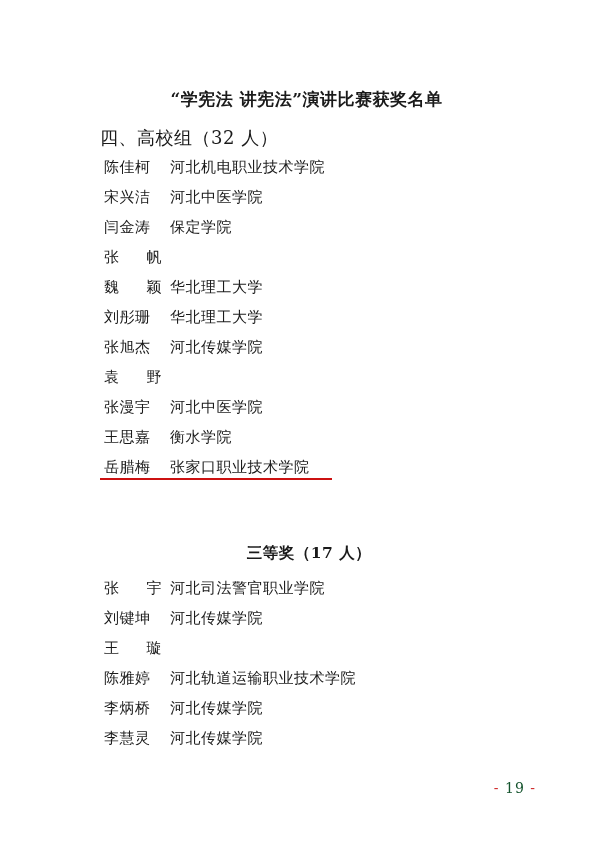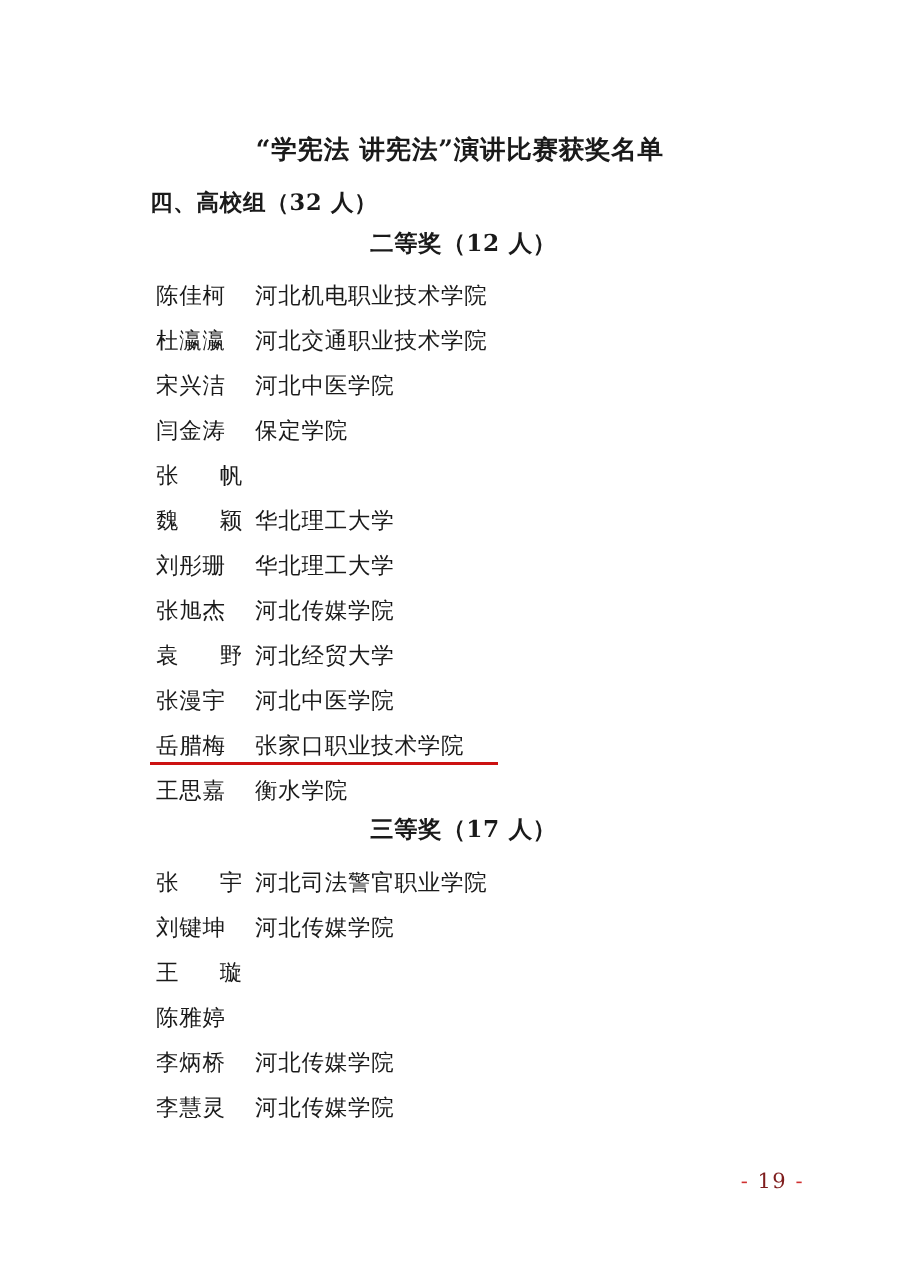--- a/index.html
+++ b/index.html
@@ -28,22 +28,22 @@
     text-align: center;
     font-size: 17px;
     font-weight: 700;
     letter-spacing: 0.5px;
     padding-left: 13px;
   }
   .section-heading {
     position: absolute;
     top: 126px;
     left: 100px;
-    font-size: 15px;
-    font-weight: 700;
+    font-size: 18px;
+    font-weight: 400;
     letter-spacing: 0.5px;
   }
   .award-group {
     position: absolute;
     left: 0;
     right: 0;
   }
   .award-title {
     text-align: center;
     font-size: 15.5px;
@@ -87,44 +87,39 @@
   }
   .page-number {
     position: absolute;
     bottom: 52px;
     right: 64px;
     font-size: 14px;
     letter-spacing: 1px;
     color: #d03030;
   }
   .page-number .num {
-    color: #7f1d1d;
+    color: #14532d;
   }
 </style>
 </head>
 <body>
 
 <div class="page">
 
   <div class="doc-title">“学宪法 讲宪法”演讲比赛获奖名单</div>
 
   <div class="section-heading">四、高校组（32 人）</div>
 
   <div class="award-group" id="group-0" style="top:152px;">
-    <div class="award-title">二等奖（12 人）</div>
     <div id="entries-0">
         <div class="entry">
           <span class="name">陈佳柯</span>
           <span class="school">河北机电职业技术学院</span>
         </div>
         <div class="entry">
-          <span class="name">杜瀛瀛</span>
-          <span class="school">河北交通职业技术学院</span>
-        </div>
-        <div class="entry">
           <span class="name">宋兴洁</span>
           <span class="school">河北中医学院</span>
         </div>
         <div class="entry">
           <span class="name">闫金涛</span>
           <span class="school">保定学院</span>
         </div>
         <div class="entry">
           <span class="name spaced">
             <span>张</span>
@@ -144,35 +139,34 @@
         </div>
         <div class="entry">
           <span class="name">张旭杰</span>
           <span class="school">河北传媒学院</span>
         </div>
         <div class="entry">
           <span class="name spaced">
             <span>袁</span>
             <span>野</span>
           </span>
-          <span class="school">河北经贸大学</span>
         </div>
         <div class="entry">
           <span class="name">张漫宇</span>
           <span class="school">河北中医学院</span>
+        </div>
+        <div class="entry">
+          <span class="name">王思嘉</span>
+          <span class="school">衡水学院</span>
         </div>
         <div class="entry highlighted">
           <span class="name">岳腊梅</span>
           <span class="school">张家口职业技术学院</span>
           <span class="underline-mark"></span>
         </div>
-        <div class="entry">
-          <span class="name">王思嘉</span>
-          <span class="school">衡水学院</span>
-        </div>
       </div>
   </div>
 
   <div class="award-group" id="group-1" style="top:543px;">
     <div class="award-title">三等奖（17 人）</div>
     <div id="entries-1">
         <div class="entry">
           <span class="name spaced">
             <span>张</span>
             <span>宇</span>
@@ -184,20 +178,21 @@
           <span class="school">河北传媒学院</span>
         </div>
         <div class="entry">
           <span class="name spaced">
             <span>王</span>
             <span>璇</span>
           </span>
         </div>
         <div class="entry">
           <span class="name">陈雅婷</span>
+          <span class="school">河北轨道运输职业技术学院</span>
         </div>
         <div class="entry">
           <span class="name">李炳桥</span>
           <span class="school">河北传媒学院</span>
         </div>
         <div class="entry">
           <span class="name">李慧灵</span>
           <span class="school">河北传媒学院</span>
         </div>
       </div>

